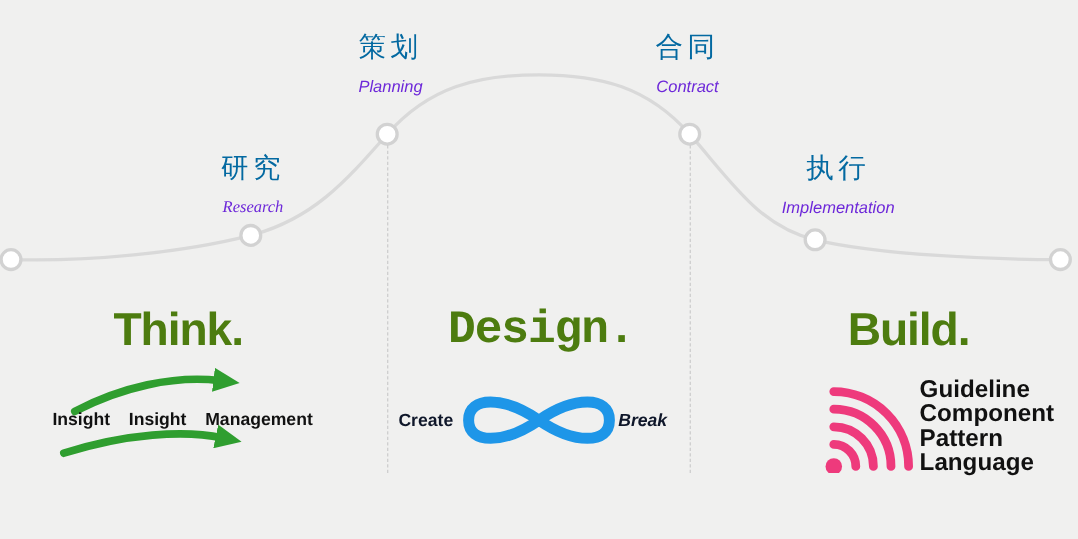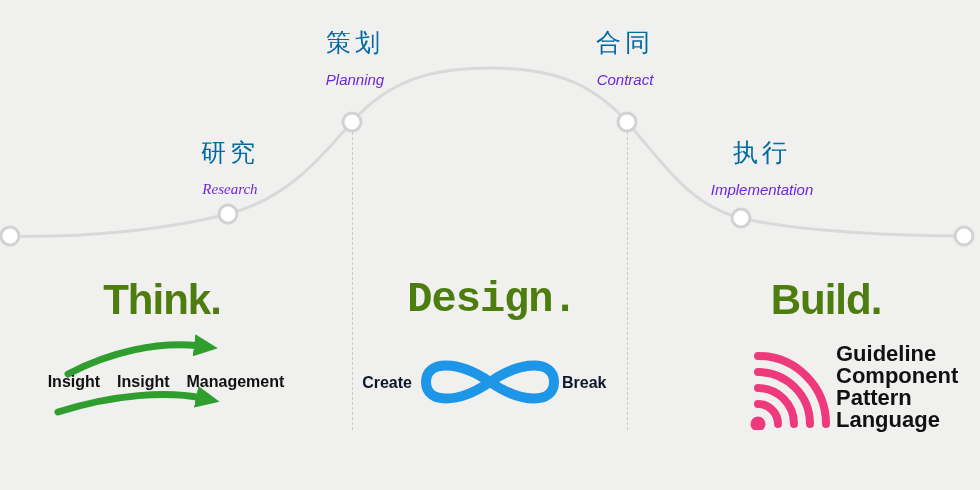--- a/index.html
+++ b/index.html
@@ -40,21 +40,21 @@
   .think-words{
     position:absolute;left:24px;top:373px;width:284px;
     display:flex;justify-content:center;gap:17px;
     font-size:16px;font-weight:600;color:#111;
   }
 
   
   .infinity-svg{left:412px;top:346px;width:156px;height:72px;}
   .side-label{position:absolute;top:374px;font-size:16px;font-weight:600;color:#0f172a;}
   .create-label{left:320px;width:92px;text-align:right;}
-  .break-label{left:562px;width:92px;text-align:left;}
+  .break-label{left:562px;width:92px;text-align:left;font-style:italic;}
 
   
   .build-svg{left:740px;top:330px;width:96px;height:100px;}
   .build-words{position:absolute;left:836px;top:343px;font-size:22px;font-weight:700;color:#111;}
   .build-words div{line-height:22px;}
 </style>
 </head>
 <body>
 
 <div class="canvas">

